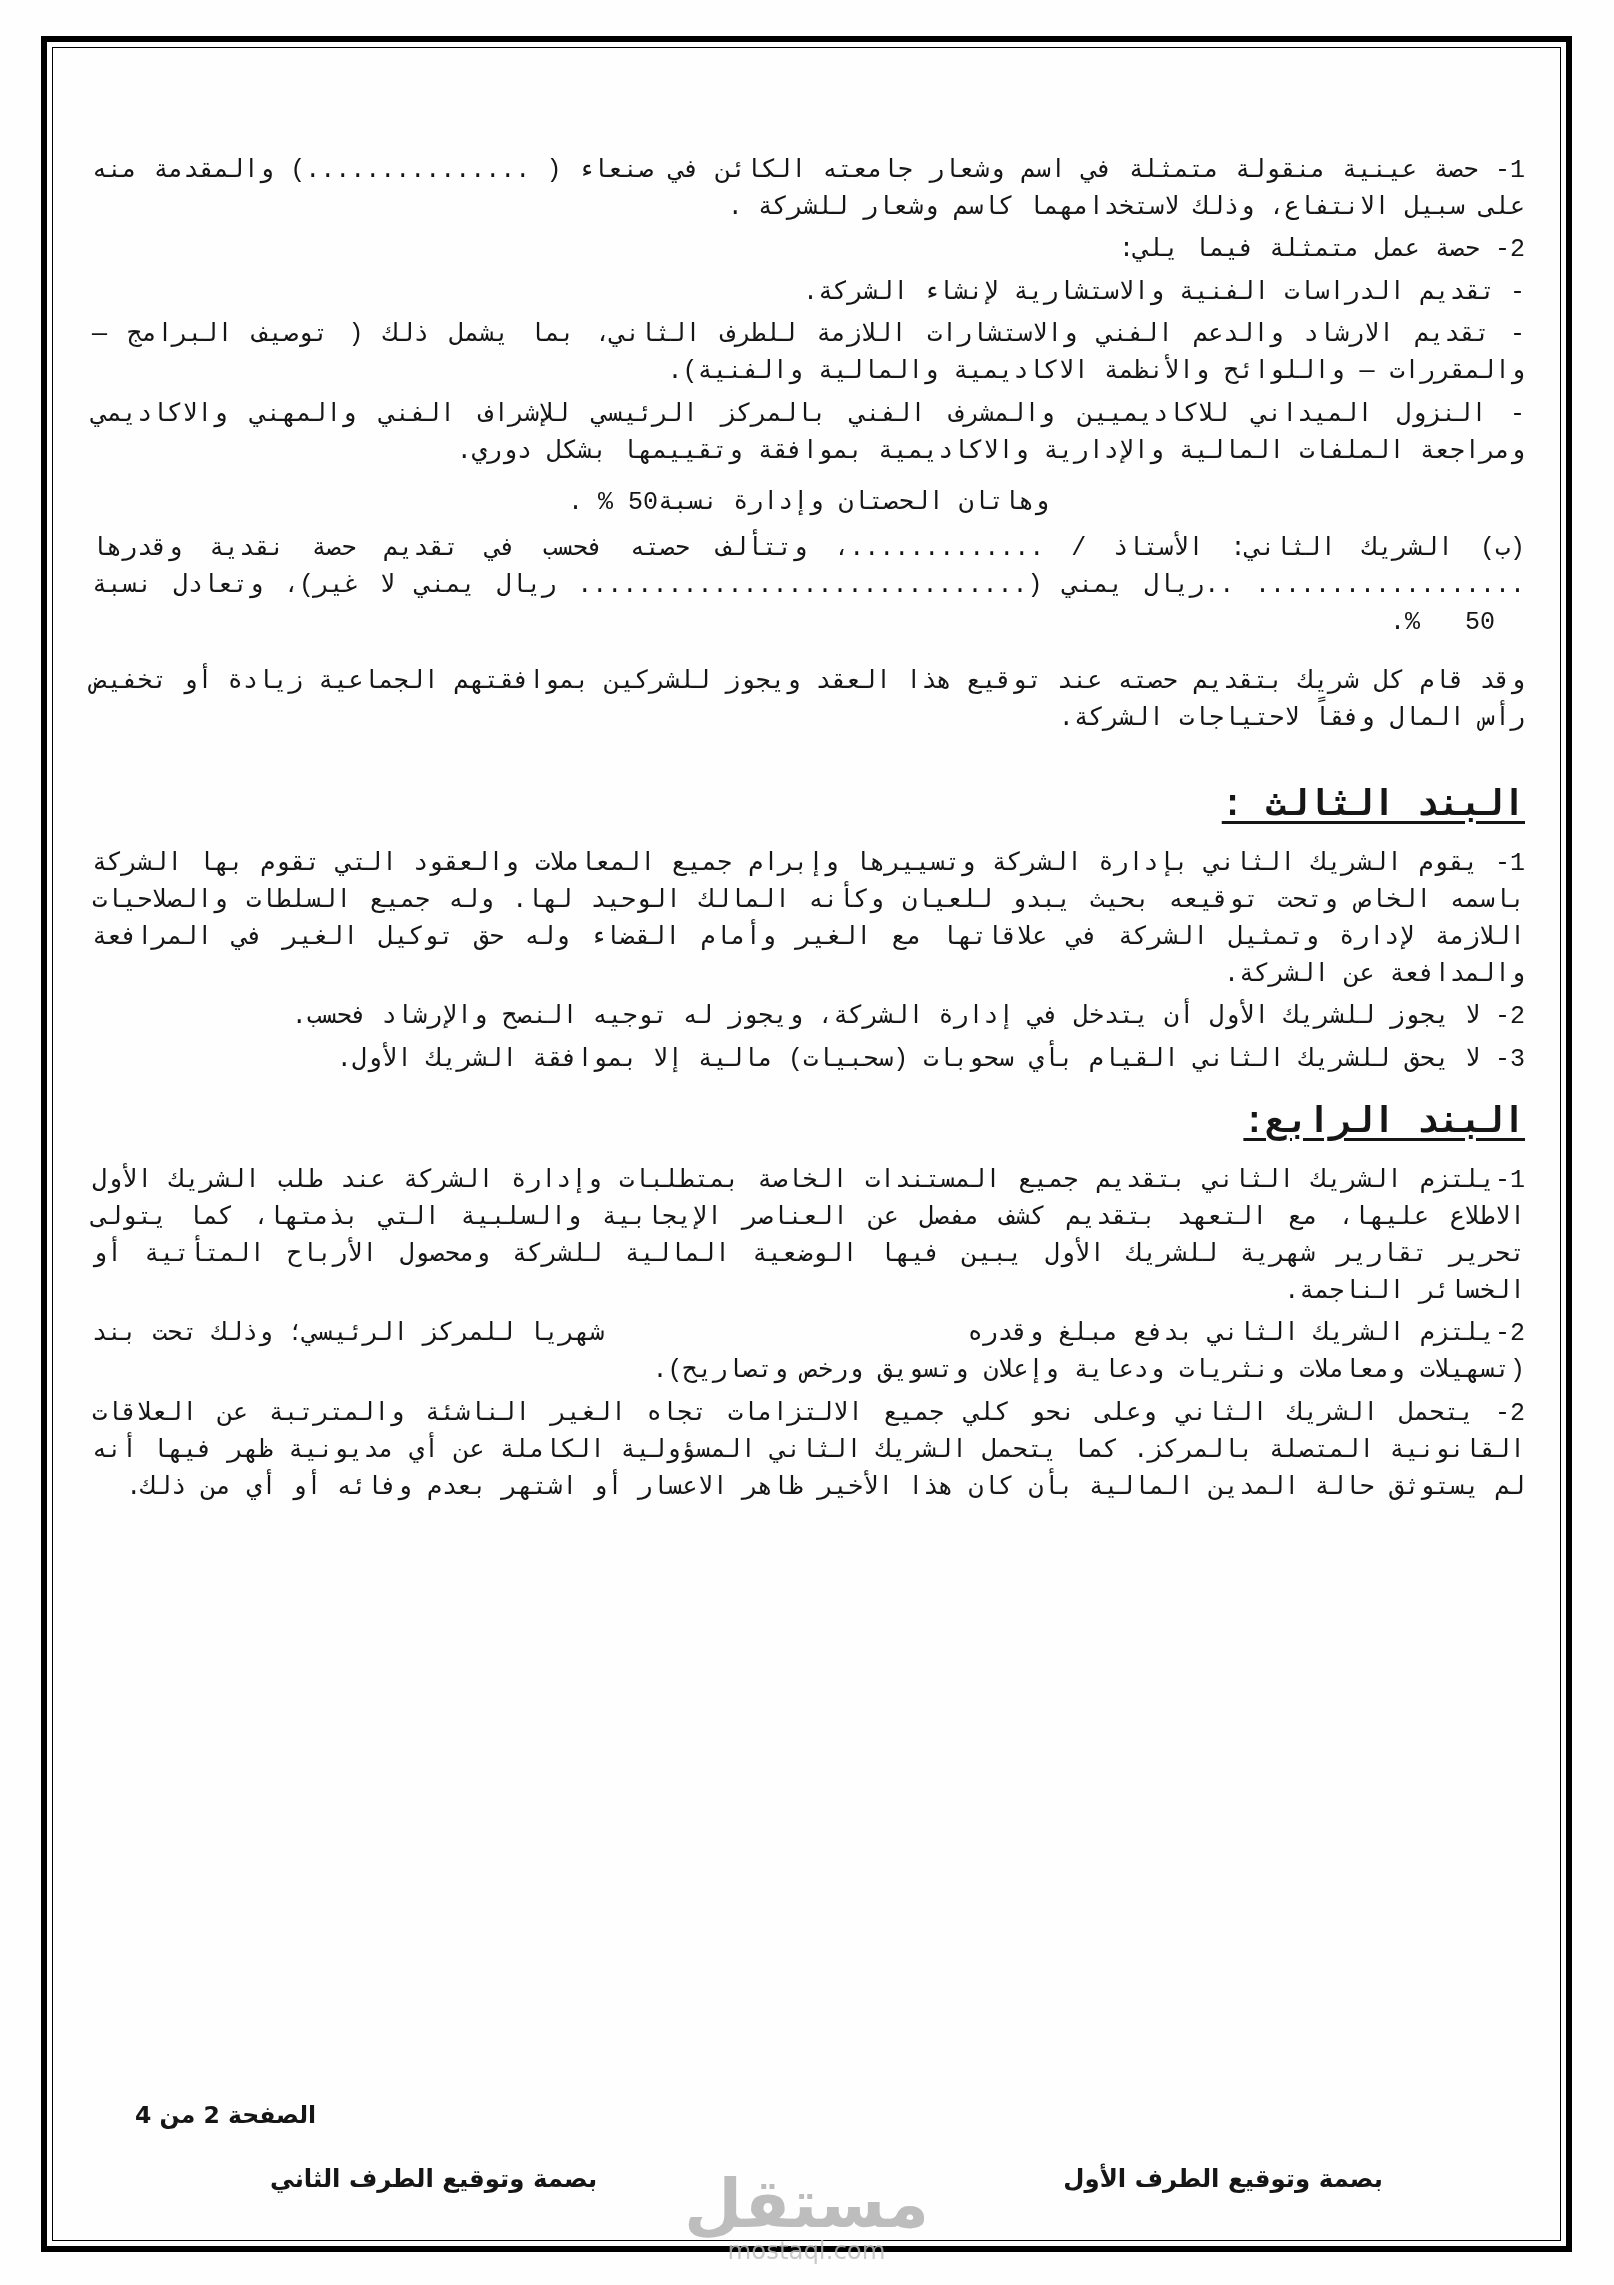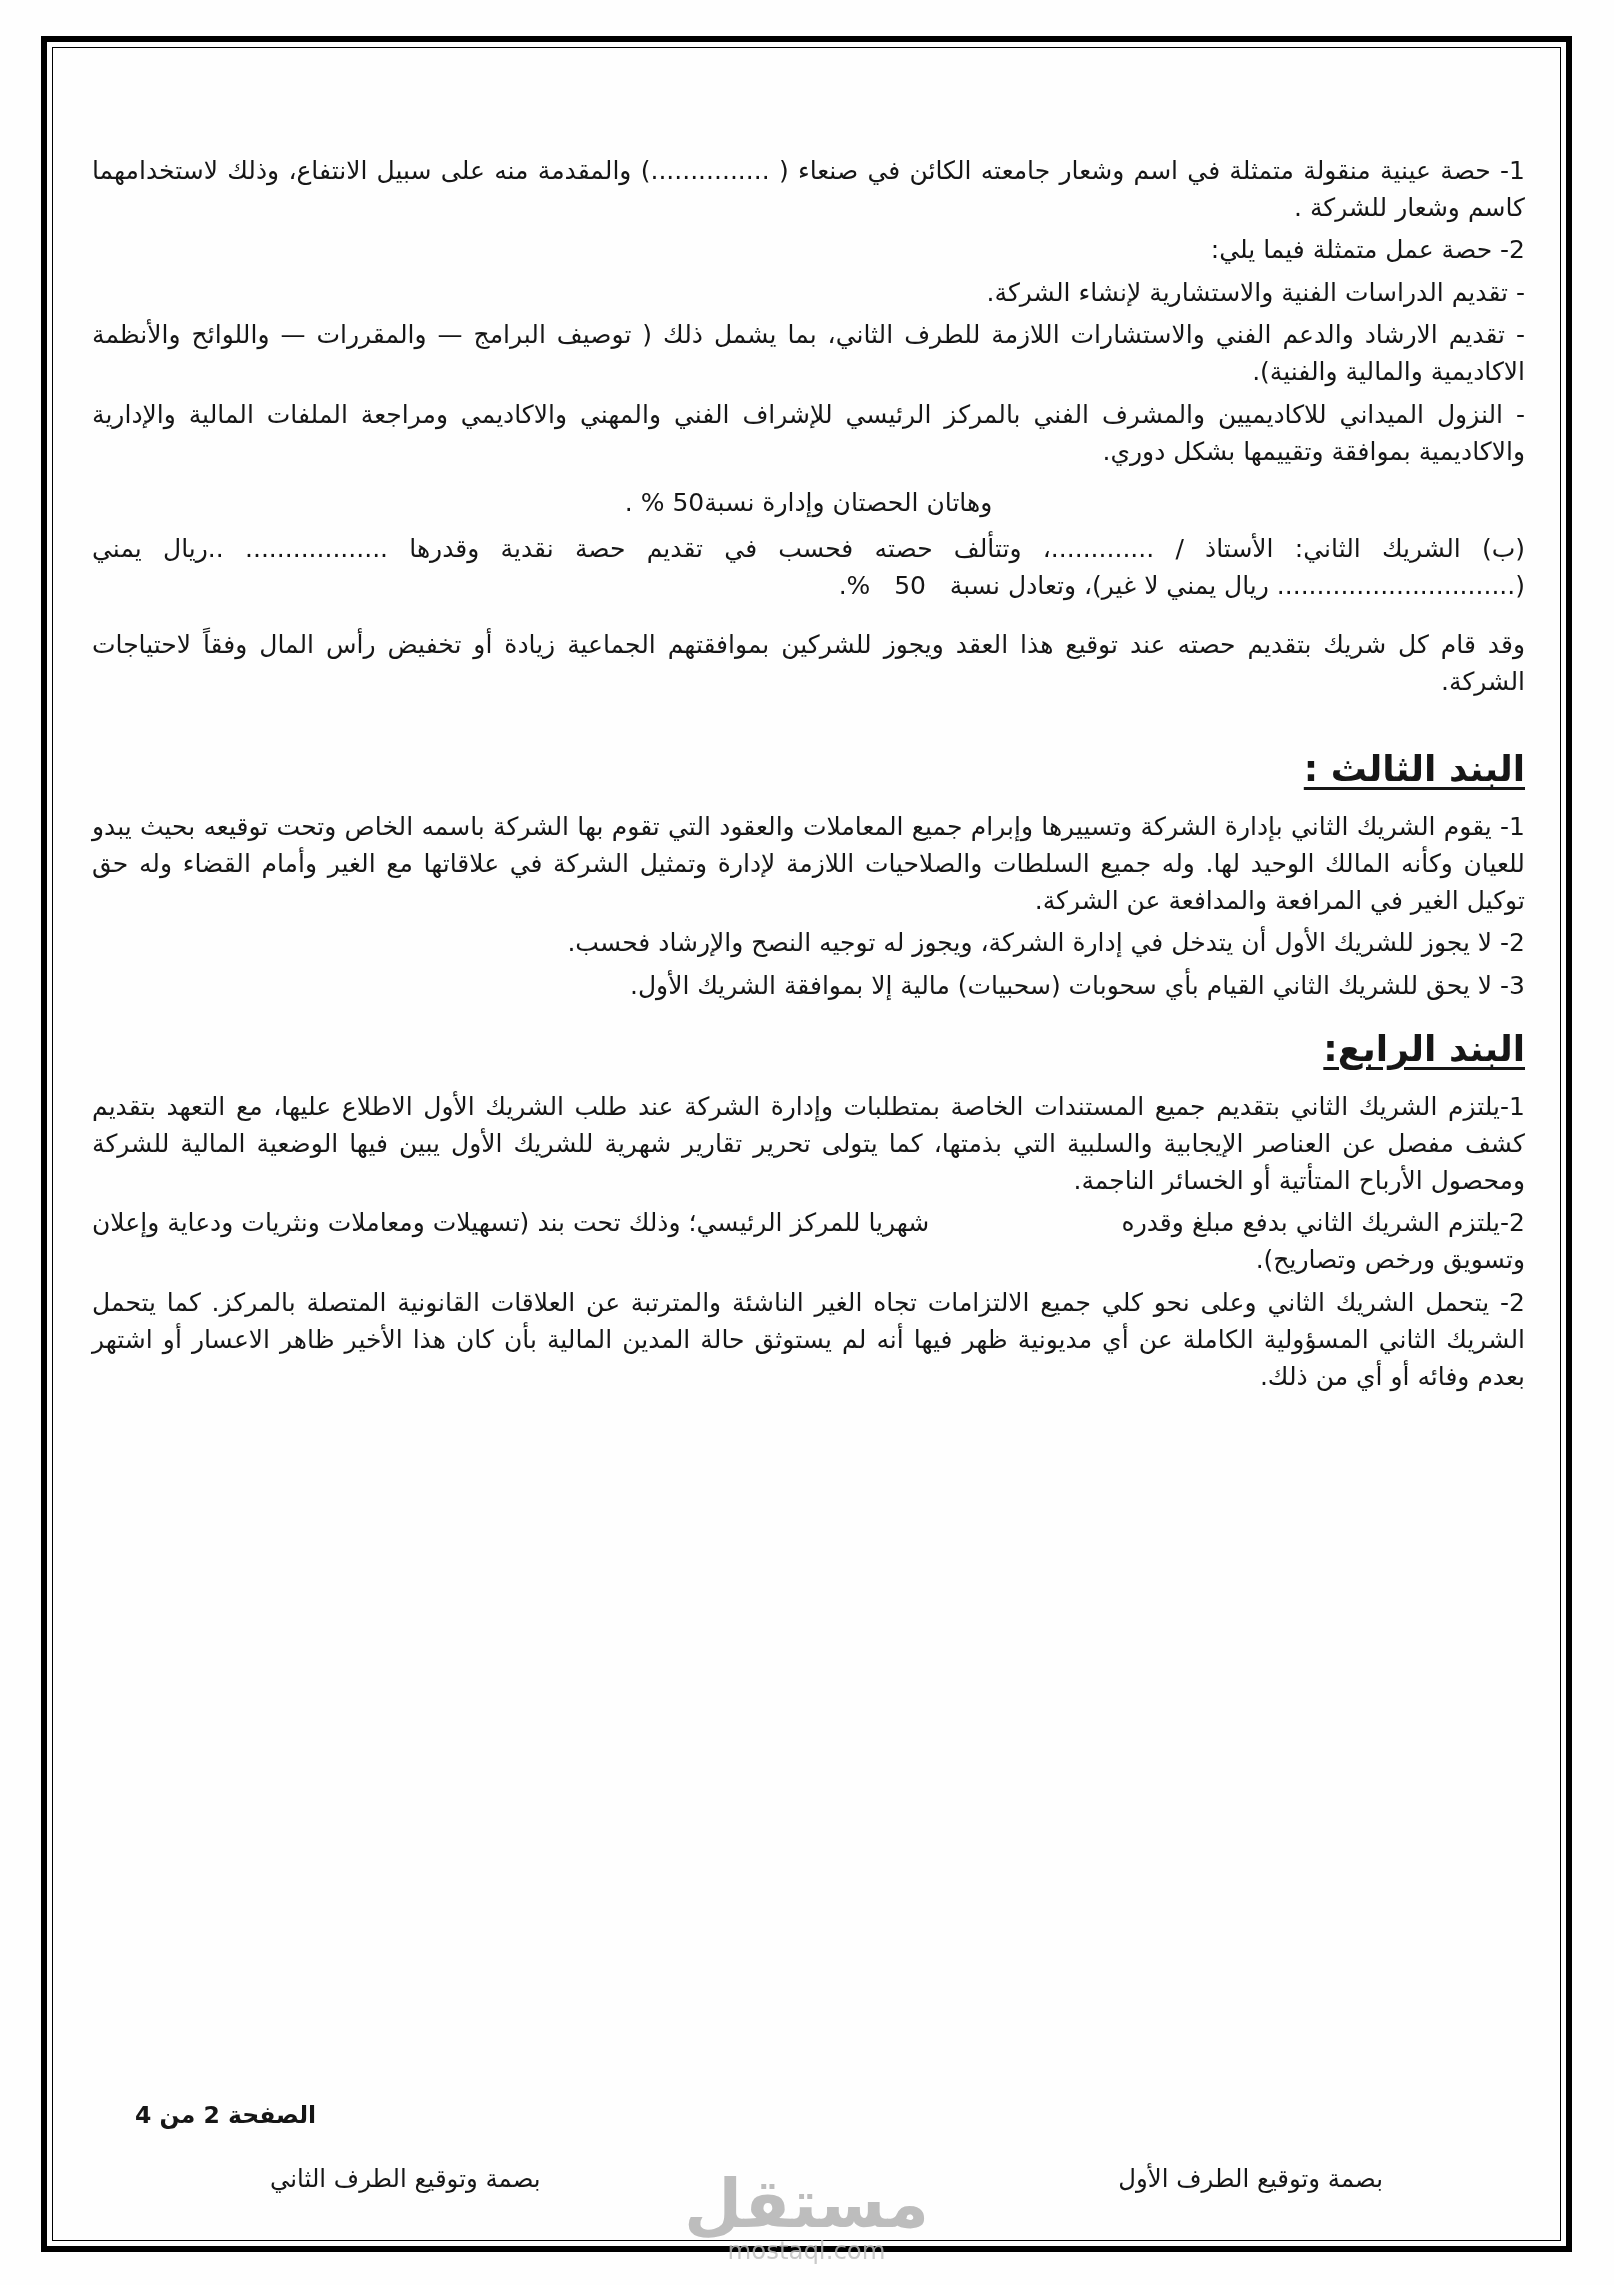--- a/index.html
+++ b/index.html
@@ -30,20 +30,21 @@
   }
   .content {
     position: absolute;
     top: 152px;
     right: 89px;
     left: 93px;
     font-size: 25px;
     line-height: 1.48;
     text-align: justify;
     text-justify: inter-word;
+    font-family: Liberation Mono, monospace;
   }
   .p {
     margin: 0 0 5.4px 0;
   }
   .p.center {
     text-align: center;
     margin-top: 14.5px;
     margin-bottom: 9px;
   }
   .p.gap-top {
@@ -66,21 +67,21 @@
     position: absolute;
     bottom: 156px;
     left: 136px;
     font-size: 23.5px;
     font-weight: bold;
   }
   .sign {
     position: absolute;
     bottom: 92px;
     font-size: 24.4px;
-    font-weight: normal;
+    font-weight: bold;
   }
   .sign-first { right: 231px; }
   .sign-second { left: 271px; }
   .watermark {
     position: absolute;
     bottom: 20px;
     left: 50%;
     transform: translateX(-50%);
     text-align: center;
     pointer-events: none;

